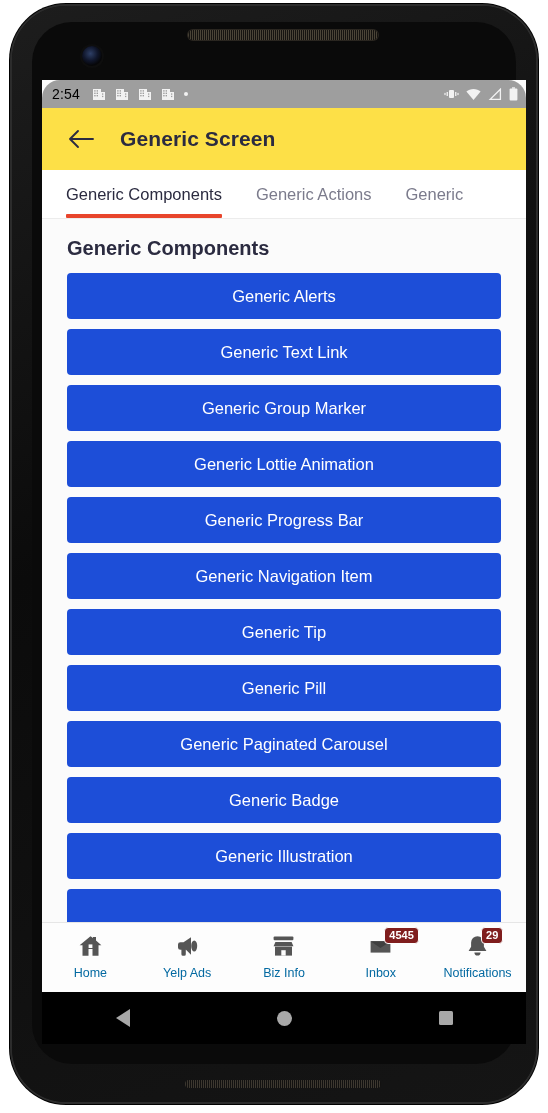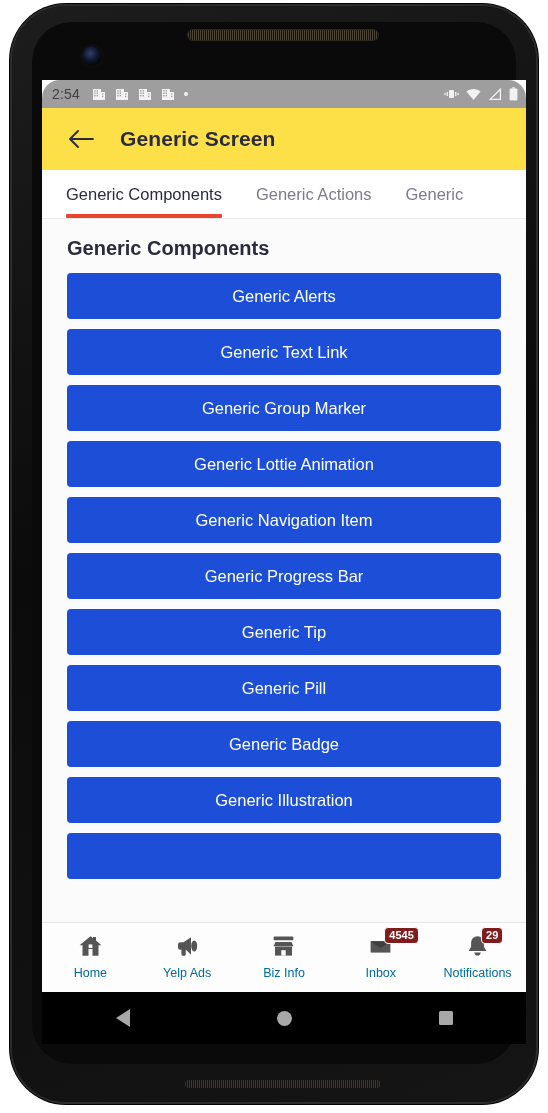--- a/index.html
+++ b/index.html
@@ -53,21 +53,21 @@
   
   #screen{
     position:absolute; left:32px; top:76px;
     width:484px; height:912px;
     background:#fbfbfb;
     overflow:hidden;
   }
 
   
   #status-bar{
-    height:28px; background:#9e9e9e; color:#404040;
+    height:28px; background:#9e9e9e; color:#000000;
     display:flex; align-items:center; padding:0 8px 0 10px;
     border-top-left-radius:18px; border-top-right-radius:18px;
   }
   #status-time{ font-size:14px; letter-spacing:.2px; }
   #status-left-icons{ display:flex; align-items:center; gap:9px; margin-left:12px; }
   #status-right-icons{ margin-left:auto; display:flex; align-items:center; gap:7px; }
   .biz-ico{ width:14px; height:14px; display:block; }
   .dot-ico{ width:4px; height:4px; border-radius:50%; background:#f2f2f2; }
 
   
@@ -251,24 +251,25 @@
       <div class="tab">Generic</div>
     </div>
     <div id="tab-divider"></div>
 
     <div id="content">
       <div id="section-title">Generic Components</div>
       <button class="gen-btn">Generic Alerts</button>
       <button class="gen-btn">Generic Text Link</button>
       <button class="gen-btn">Generic Group Marker</button>
       <button class="gen-btn">Generic Lottie Animation</button>
+      <button class="gen-btn">Generic Progress Bar</button>
       <button class="gen-btn">Generic Navigation Item</button>
-      <button class="gen-btn">Generic Progress Bar</button>
       <button class="gen-btn">Generic Tip</button>
       <button class="gen-btn">Generic Pill</button>
+      <button class="gen-btn">Generic Paginated Carousel</button>
       <button class="gen-btn">Generic Badge</button>
       <button class="gen-btn">Generic Illustration</button>
       <button class="gen-btn"></button>
     </div>
 
     <div id="bottom-nav">
 
       <div class="nav-item">
         <span class="nav-icon-wrap">
           <svg width="25" height="24" viewBox="0 0 25 24">

